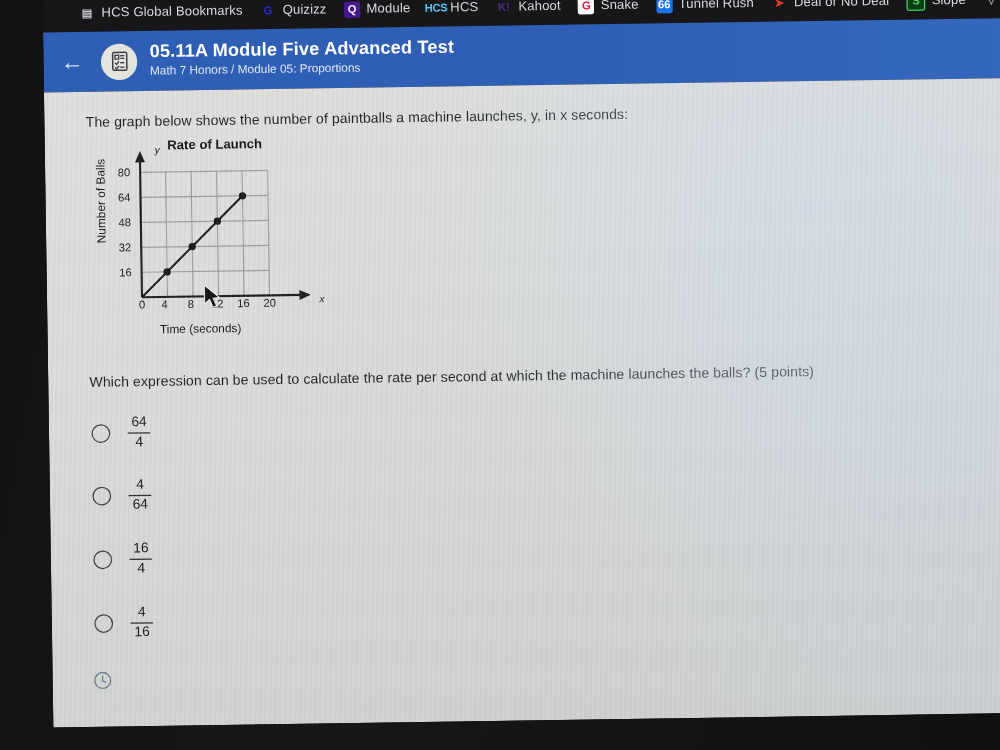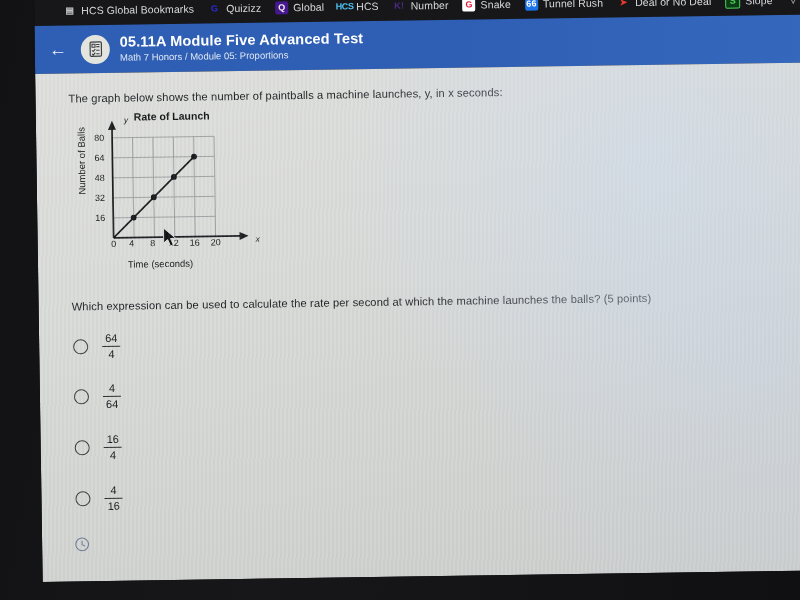--- a/index.html
+++ b/index.html
@@ -129,29 +129,29 @@
       <div class="bm">
         <span class="ico ico-folder">▤</span>
         <span>HCS Global Bookmarks</span>
       </div>
       <div class="bm">
         <span class="ico ico-gimkit">G</span>
         <span>Quizizz</span>
       </div>
       <div class="bm">
         <span class="ico ico-quizizz">Q</span>
-        <span>Global</span>
+        <span>Module</span>
       </div>
       <div class="bm">
         <span class="ico ico-hcs">HCS</span>
         <span>HCS</span>
       </div>
       <div class="bm">
         <span class="ico ico-kahoot">K!</span>
-        <span>Number</span>
+        <span>Kahoot</span>
       </div>
       <div class="bm">
         <span class="ico ico-snake">G</span>
         <span>Snake</span>
       </div>
       <div class="bm">
         <span class="ico ico-66">66</span>
         <span>Tunnel Rush</span>
       </div>
       <div class="bm">

